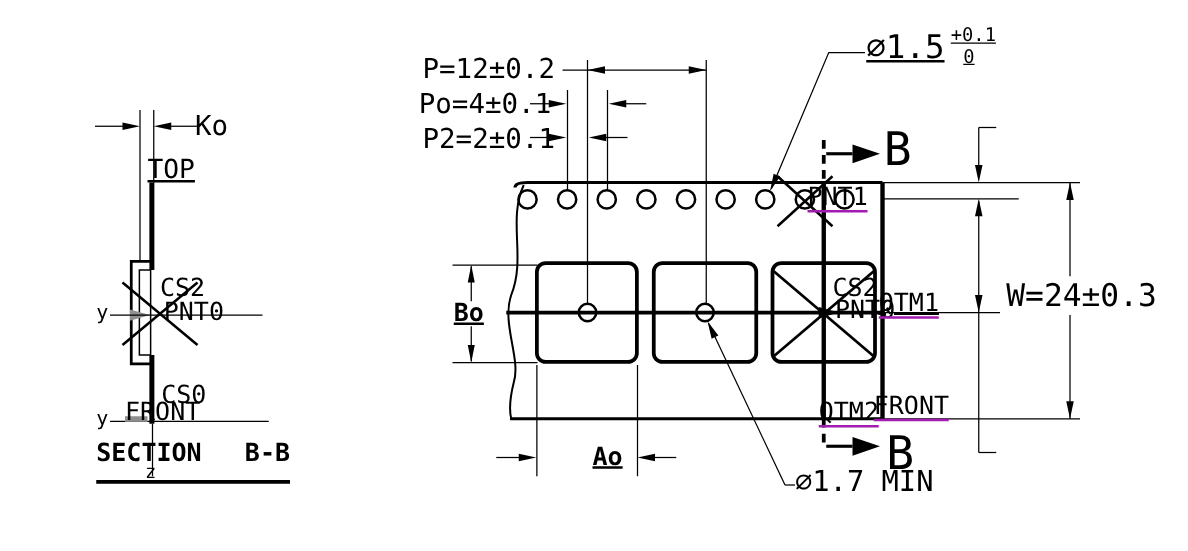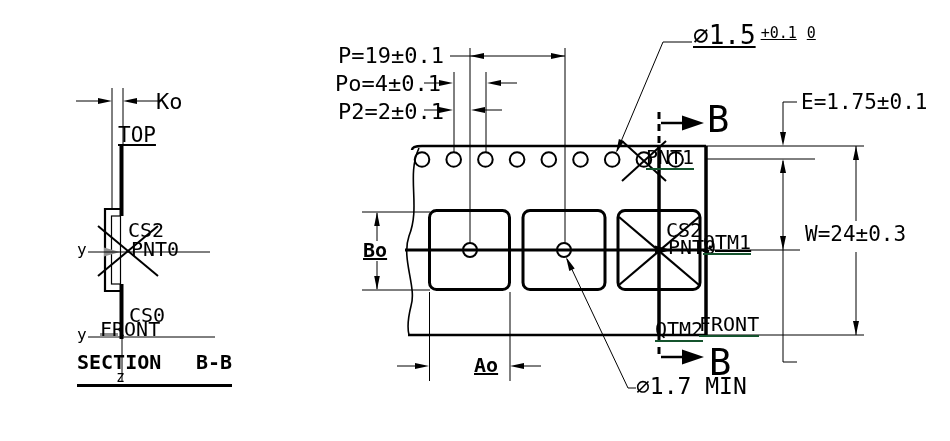--- a/index.html
+++ b/index.html
@@ -5,31 +5,31 @@
   html,body{margin:0;padding:0;background:#fff;}
   #stage{
     position:relative;width:950px;height:441px;background:#ffffff;
     font-family:"DejaVu Sans Mono","Liberation Mono",monospace;color:#000;
     overflow:hidden;
   }
   #linework{position:absolute;left:0;top:0;}
   .lbl{position:absolute;line-height:1;white-space:nowrap;color:#000;}
   .fs15{font-size:15px;} .fs16{font-size:16px;} .fs20{font-size:20px;}
   .fs21{font-size:21px;} .fs22{font-size:22px;} .fs23{font-size:23px;}
-  .fs25{font-size:21px;} .fs37{font-size:37px;}
+  .fs25{font-size:25px;} .fs37{font-size:37px;}
   .bold{font-weight:bold;text-decoration:underline;}
-  .uline{border-bottom:2px solid #14532d;padding-bottom:1px;}
+  .uline{border-bottom:2px solid #a21caf;padding-bottom:1px;}
   #section-title{
     position:absolute;left:77px;top:350px;width:155px;
     display:flex;justify-content:space-between;
     font-size:20px;font-weight:bold;border-bottom:3px solid #000;padding-bottom:10px;
   }
   #dia-top{position:absolute;left:693px;top:22px;display:flex;align-items:center;text-decoration:underline;}
   #dia-top .base{font-size:26px;line-height:1;}
-  #dia-top .tol{display:flex;font-size:15px;line-height:1.15;margin-left:5px;margin-top:-2px;}
+  #dia-top .tol{display:flex;flex-direction:column;font-size:15px;line-height:1.15;margin-left:5px;margin-top:-2px;}
   #dia-top .tol .lo{padding-left:10px;}
 </style>
 </head>
 <body>
 
 <div id="stage">
 
   <svg id="linework" width="950" height="441" viewBox="0 0 950 441" fill="none" stroke="#000" stroke-width="1">
 
     <g>
@@ -175,33 +175,32 @@
   <div class="lbl fs20" style="left:129px;top:305px;">CS0</div>
   <div class="lbl fs20" style="left:100px;top:319px;">FRONT</div>
   <div class="lbl fs16" style="left:77px;top:327px;">y</div>
   <div class="lbl fs15" style="left:116px;top:370px;">z</div>
 
   <div id="section-title">
     <span>SECTION</span>
     <span>B-B</span>
   </div>
 
-  <div class="lbl fs22" style="left:338px;top:45px;">P=19±0.1</div>
+  <div class="lbl fs22" style="left:338px;top:45px;">P=12±0.2</div>
   <div class="lbl fs22" style="left:303px;top:73px;margin-left:32px;">Po=4±0.1</div>
   <div class="lbl fs22" style="left:303px;top:101px;margin-left:35px;">P2=2±0.1</div>
 
   <div id="dia-top">
     <span class="base">∅1.5</span>
     <span class="tol">
       <span class="hi">+0.1</span>
       <span class="lo">0</span>
     </span>
   </div>
 
-  <div class="lbl fs21" style="left:801px;top:92px;">E=1.75±0.1</div>
   <div class="lbl fs25" style="left:805px;top:224px;">W=24±0.3</div>
 
   <div class="lbl fs37" style="left:707px;top:101px;">B</div>
   <div class="lbl fs37" style="left:709px;top:344px;">B</div>
 
   <div class="lbl fs20 bold" style="left:363px;top:240px;">Bo</div>
   <div class="lbl fs20 bold" style="left:450px;top:355px;margin-left:24px;">Ao</div>
   <div class="lbl fs23" style="left:636px;top:375px;">∅1.7 MIN</div>
 
   <div class="lbl fs20 uline" style="left:646px;top:147px;">PNT1</div>

